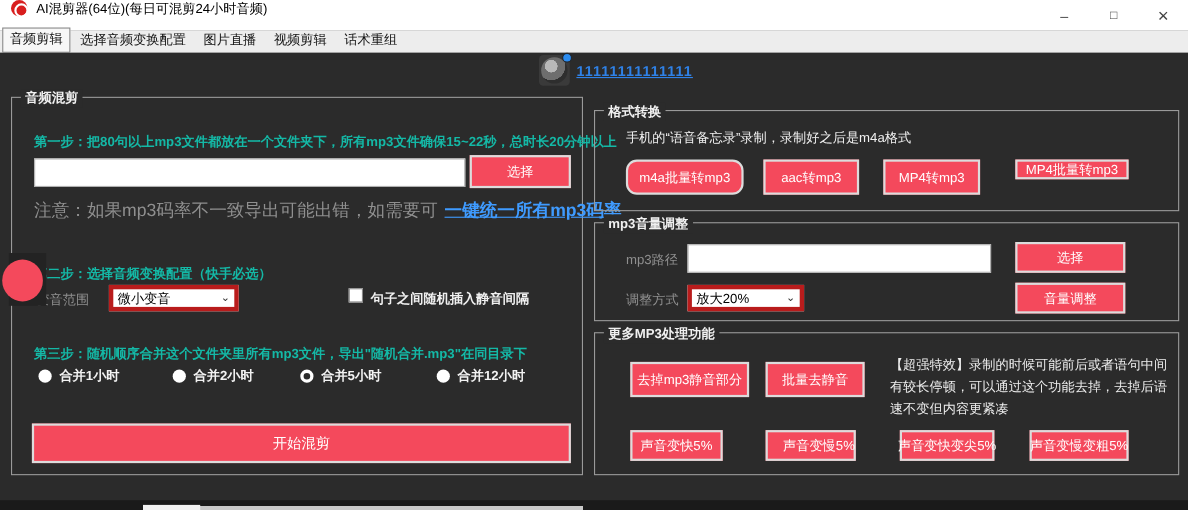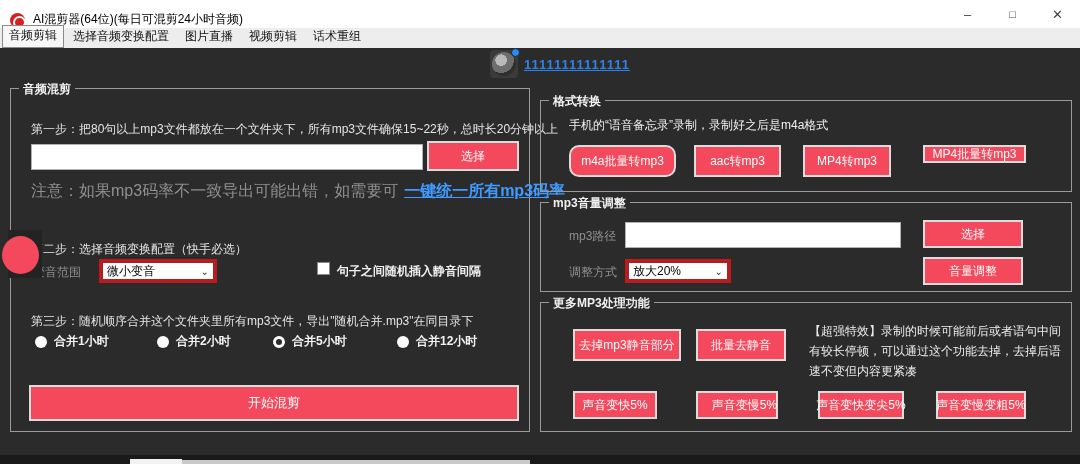--- a/index.html
+++ b/index.html
@@ -2,21 +2,21 @@
 <html><head>
 <meta charset="utf-8">
 <style>
   * { margin:0; padding:0; box-sizing:border-box; }
   html,body { width:1080px; height:464px; overflow:hidden; background:#191919;
     font-family:"Liberation Sans", sans-serif; }
   .window { position:absolute; left:0; top:0; width:1080px; height:464px; }
 
   
   .titlebar { position:absolute; left:0; top:0; width:1080px; height:28px;
-    background:#ffffff; display:flex; align-items:flex-end; }
+    background:#ffffff; display:flex; align-items:flex-start; }
   .app-icon { width:15px; height:15px; border-radius:50%; background:#d81e1e;
     margin:0 8px 0 10px; position:relative; flex:none; }
   .app-icon::after { content:""; position:absolute; left:3px; top:3px; width:9px; height:9px;
     border:2px solid #fff; border-radius:50%; }
   .titletext { font-size:12px; color:#000; }
   .win-controls { margin-left:auto; display:flex; height:28px; }
   .win-btn { width:45px; height:28px; display:flex; align-items:center; justify-content:center;
     font-size:13px; color:#444; cursor:default; }
   .win-btn.max { font-size:11px; }
 
@@ -38,21 +38,21 @@
   .user-link { margin-left:6px; font-size:13px; font-weight:bold; color:#2f82e8;
     text-decoration:underline; letter-spacing:1px; }
 
   
   .group { position:absolute; border:1px solid #9a9a9a; }
   .group > .gtitle { position:absolute; top:-8px; left:8px; background:#2b2b2b; padding:0 4px;
     color:#f0f0f0; font-size:12px; font-weight:bold; white-space:nowrap; }
 
   .lbl-white { color:#f0f0f0; font-size:12px; }
   .lbl-gray { color:#8f8f8f; font-size:12px; }
-  .step-title { position:absolute; color:#e5e5e5; font-size:12px; font-weight:normal; white-space:nowrap; }
+  .step-title { position:absolute; color:#14b8a6; font-size:12px; font-weight:bold; white-space:nowrap; }
 
   .txtinput { position:absolute; background:#ffffff; border:1px solid #b0b0b0;
     font-size:12px; padding:0 4px; color:#000; }
 
   .btn-red { position:absolute; background:#f4495c; border:2px solid #dcdcdc; color:#ffffff;
     font-size:12px; display:flex; align-items:center; justify-content:center;
     white-space:nowrap; cursor:default; }
 
   .combo { position:absolute; background:#ffffff; border:4px solid #b91c1c; color:#000;
     font-size:12px; display:flex; align-items:center; padding:0 4px; }

